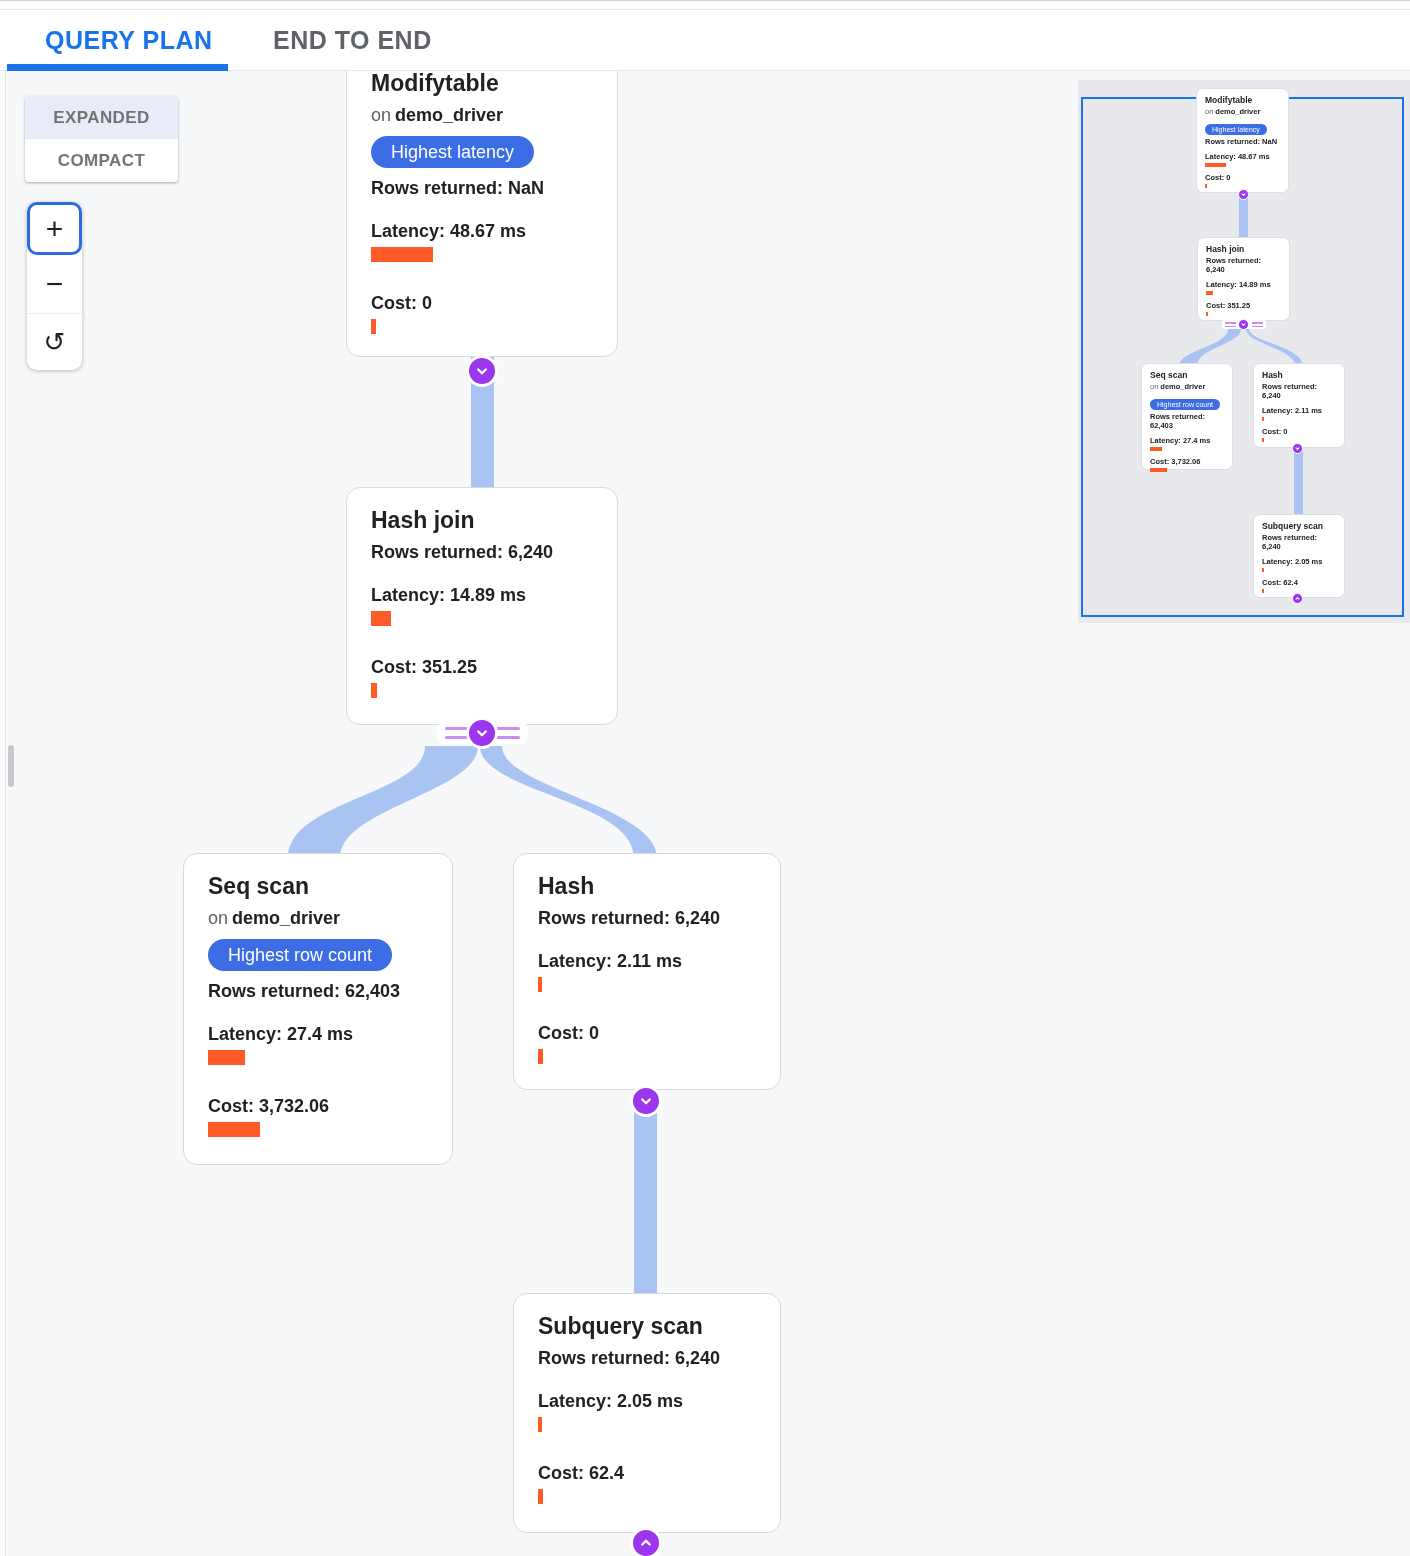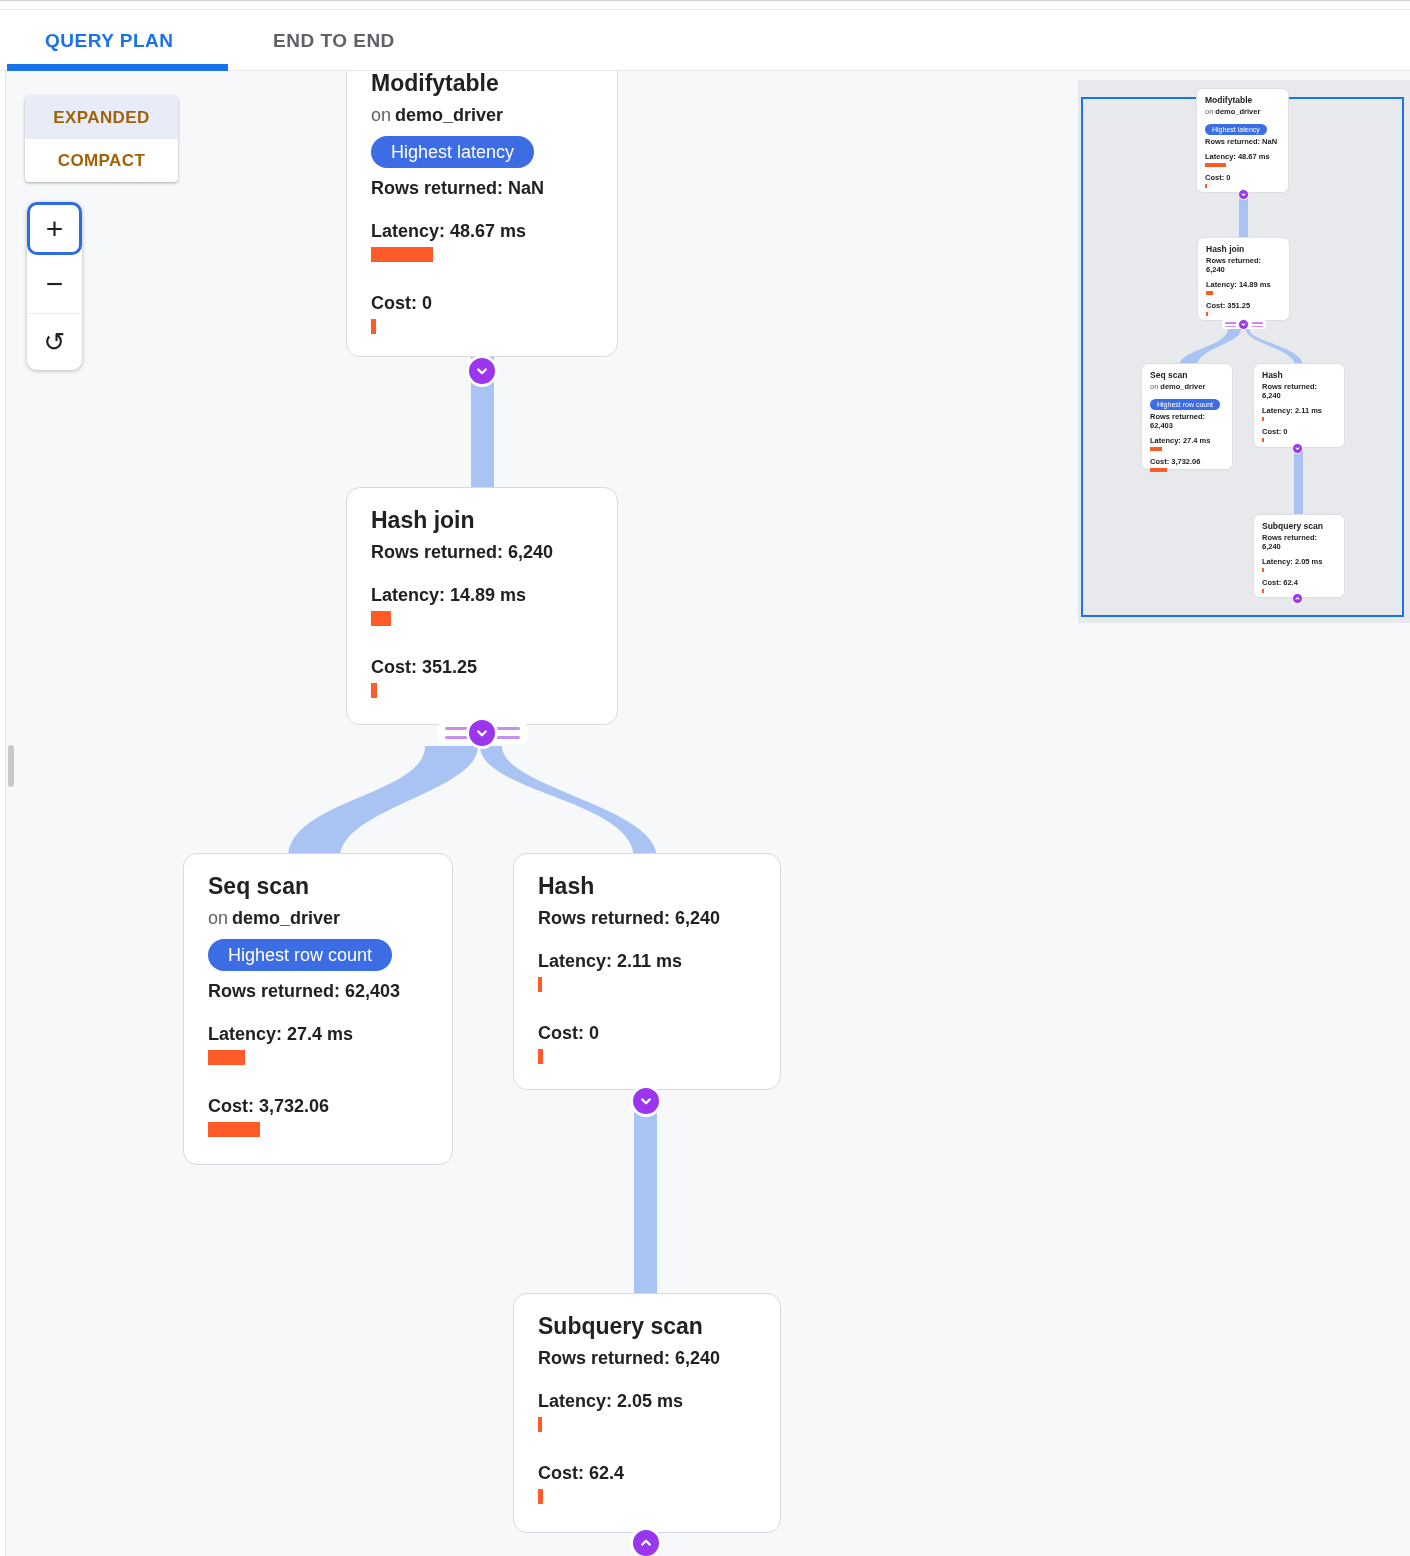--- a/index.html
+++ b/index.html
@@ -8,35 +8,35 @@
     position: relative; width: 1410px; height: 1556px;
     background: #f7f8fa; overflow: hidden;
     font-family: "Liberation Sans", sans-serif; color: #202124;
   }
   
   .topstrip { position:absolute; top:0; left:0; right:0; height:10px; background:#fff;
     border-top:1px solid #cfd1d4; border-bottom:1px solid #e4e6e9; z-index:31; }
   .tabbar { position:absolute; top:10px; left:0; right:0; height:61px; background:#fff;
     border-bottom:1px solid #e7e9eb; z-index:30; }
   .tab { position:absolute; top:0; height:61px; display:flex; align-items:center;
-    font-size:19px; font-weight:600; letter-spacing:.5px; cursor:pointer; }
+    font-size:25px; font-weight:600; letter-spacing:.5px; cursor:pointer; }
   .tab.active { color:#1a73e8; }
   .tab.inactive { color:#5f6368; }
   .tab-underline { position:absolute; left:7px; bottom:-1px; width:221px; height:7px; background:#1a73e8; }
   
   .gutter { position:absolute; left:0; top:71px; bottom:0; width:6px; background:#fff;
     border-right:1px solid #e3e5e8; z-index:12; }
   .vthumb { position:absolute; left:8px; top:745px; width:6px; height:42px;
     background:#c6c8cb; border-radius:3px; z-index:13; cursor:pointer; }
   
   .toggle { position:absolute; left:25px; top:96px; width:153px; background:#fff;
     border-radius:4px; box-shadow:0 1px 3px rgba(60,64,67,.3), 0 1px 2px rgba(60,64,67,.15);
     overflow:hidden; z-index:22; }
   .toggle-row { height:43px; display:flex; align-items:center; justify-content:center;
-    font-size:17px; font-weight:700; letter-spacing:.4px; color:#a16207; cursor:pointer; }
+    font-size:17px; font-weight:700; letter-spacing:.4px; color:#737373; cursor:pointer; }
   .toggle-row.active { background:#e8ecf9; }
   
   .zoombox { position:absolute; left:27px; top:202px; width:55px; height:168px; background:#fff;
     border-radius:10px; box-shadow:0 1px 4px rgba(60,64,67,.35); z-index:22; }
   .zoombtn { width:100%; display:flex; align-items:center; justify-content:center;
     color:#1f2023; cursor:pointer; background:transparent; border:none; }
   .zoom-in { position:absolute; top:0; left:0; height:53px; width:55px; background:#fff;
     border:3px solid #2e6be0; border-radius:10px; font-size:30px; font-weight:400; }
   .zoom-out { position:absolute; top:53px; left:0; height:58px; font-size:30px; }
   .zoom-divider { position:absolute; top:111px; left:0; right:0; border-top:1px solid #ececec; }

